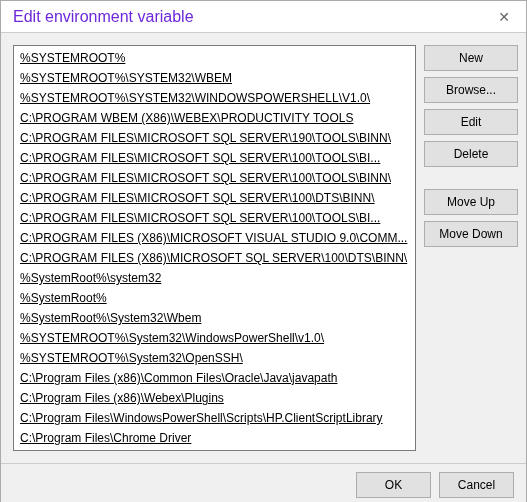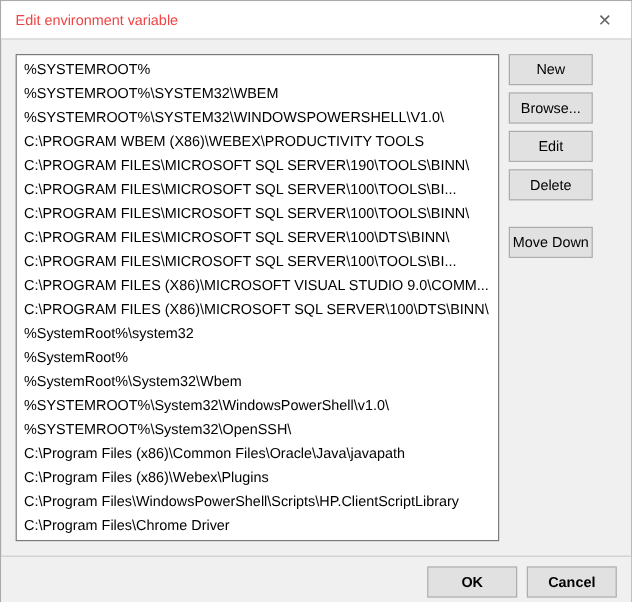--- a/index.html
+++ b/index.html
@@ -32,22 +32,22 @@
       background: #fff;
       border-bottom: 1px solid #ccc;
       padding: 8px 12px;
       display: flex;
       align-items: center;
       justify-content: space-between;
       height: 32px;
     }
 
     .title-bar-text {
-      font-size: 12px;
-      color: #ef4444;
+      font-size: 16px;
+      color: #6d28d9;
     }
 
     .title-bar-close {
       width: 20px;
       height: 20px;
       display: flex;
       align-items: center;
       justify-content: center;
       cursor: pointer;
       font-size: 14px;
@@ -66,41 +66,42 @@
       display: flex;
       flex-direction: column;
     }
 
     .list-box {
       flex: 1;
       border: 1px solid #7a7a7a;
       background: #fff;
       overflow-y: scroll;
       padding: 2px;
+      text-decoration: underline;
     }
 
     .list-item {
       padding: 1px 4px;
       cursor: pointer;
       white-space: nowrap;
       overflow: hidden;
       text-overflow: ellipsis;
       color: #000;
       line-height: 18px;
     }
 
     .buttons-panel {
       display: flex;
       flex-direction: column;
       gap: 6px;
       width: 90px;
     }
 
     .btn {
-      width: 70px;
+      width: 94px;
       height: 26px;
       background: #e1e1e1;
       border: 1px solid #adadad;
       cursor: pointer;
       font-size: 12px;
       color: #000;
       display: flex;
       align-items: center;
       justify-content: center;
     }
@@ -122,21 +123,20 @@
       width: 75px;
       height: 26px;
       background: #e1e1e1;
       border: 1px solid #adadad;
       cursor: pointer;
       font-size: 12px;
       color: #000;
       display: flex;
       align-items: center;
       justify-content: center;
-      font-weight: bold;
     }
 
     .footer-btn.primary {
       background: #e1e1e1;
     }
 
     
     .list-box::-webkit-scrollbar {
       width: 16px;
     }
@@ -182,20 +182,21 @@
           <div class="list-item">C:\Program Files\Chrome Driver</div>
         </div>
     </div>
 
     <div class="buttons-panel">
       <button class="btn">New</button>
       <button class="btn">Browse...</button>
       <button class="btn">Edit</button>
       <button class="btn">Delete</button>
       <div class="btn-spacer"></div>
+      <button class="btn">Move Up</button>
       <button class="btn">Move Down</button>
       <div class="btn-spacer"></div>
     </div>
   </div>
 
   <div class="footer">
     <button class="footer-btn primary">OK</button>
     <button class="footer-btn">Cancel</button>
   </div>
 </div>

